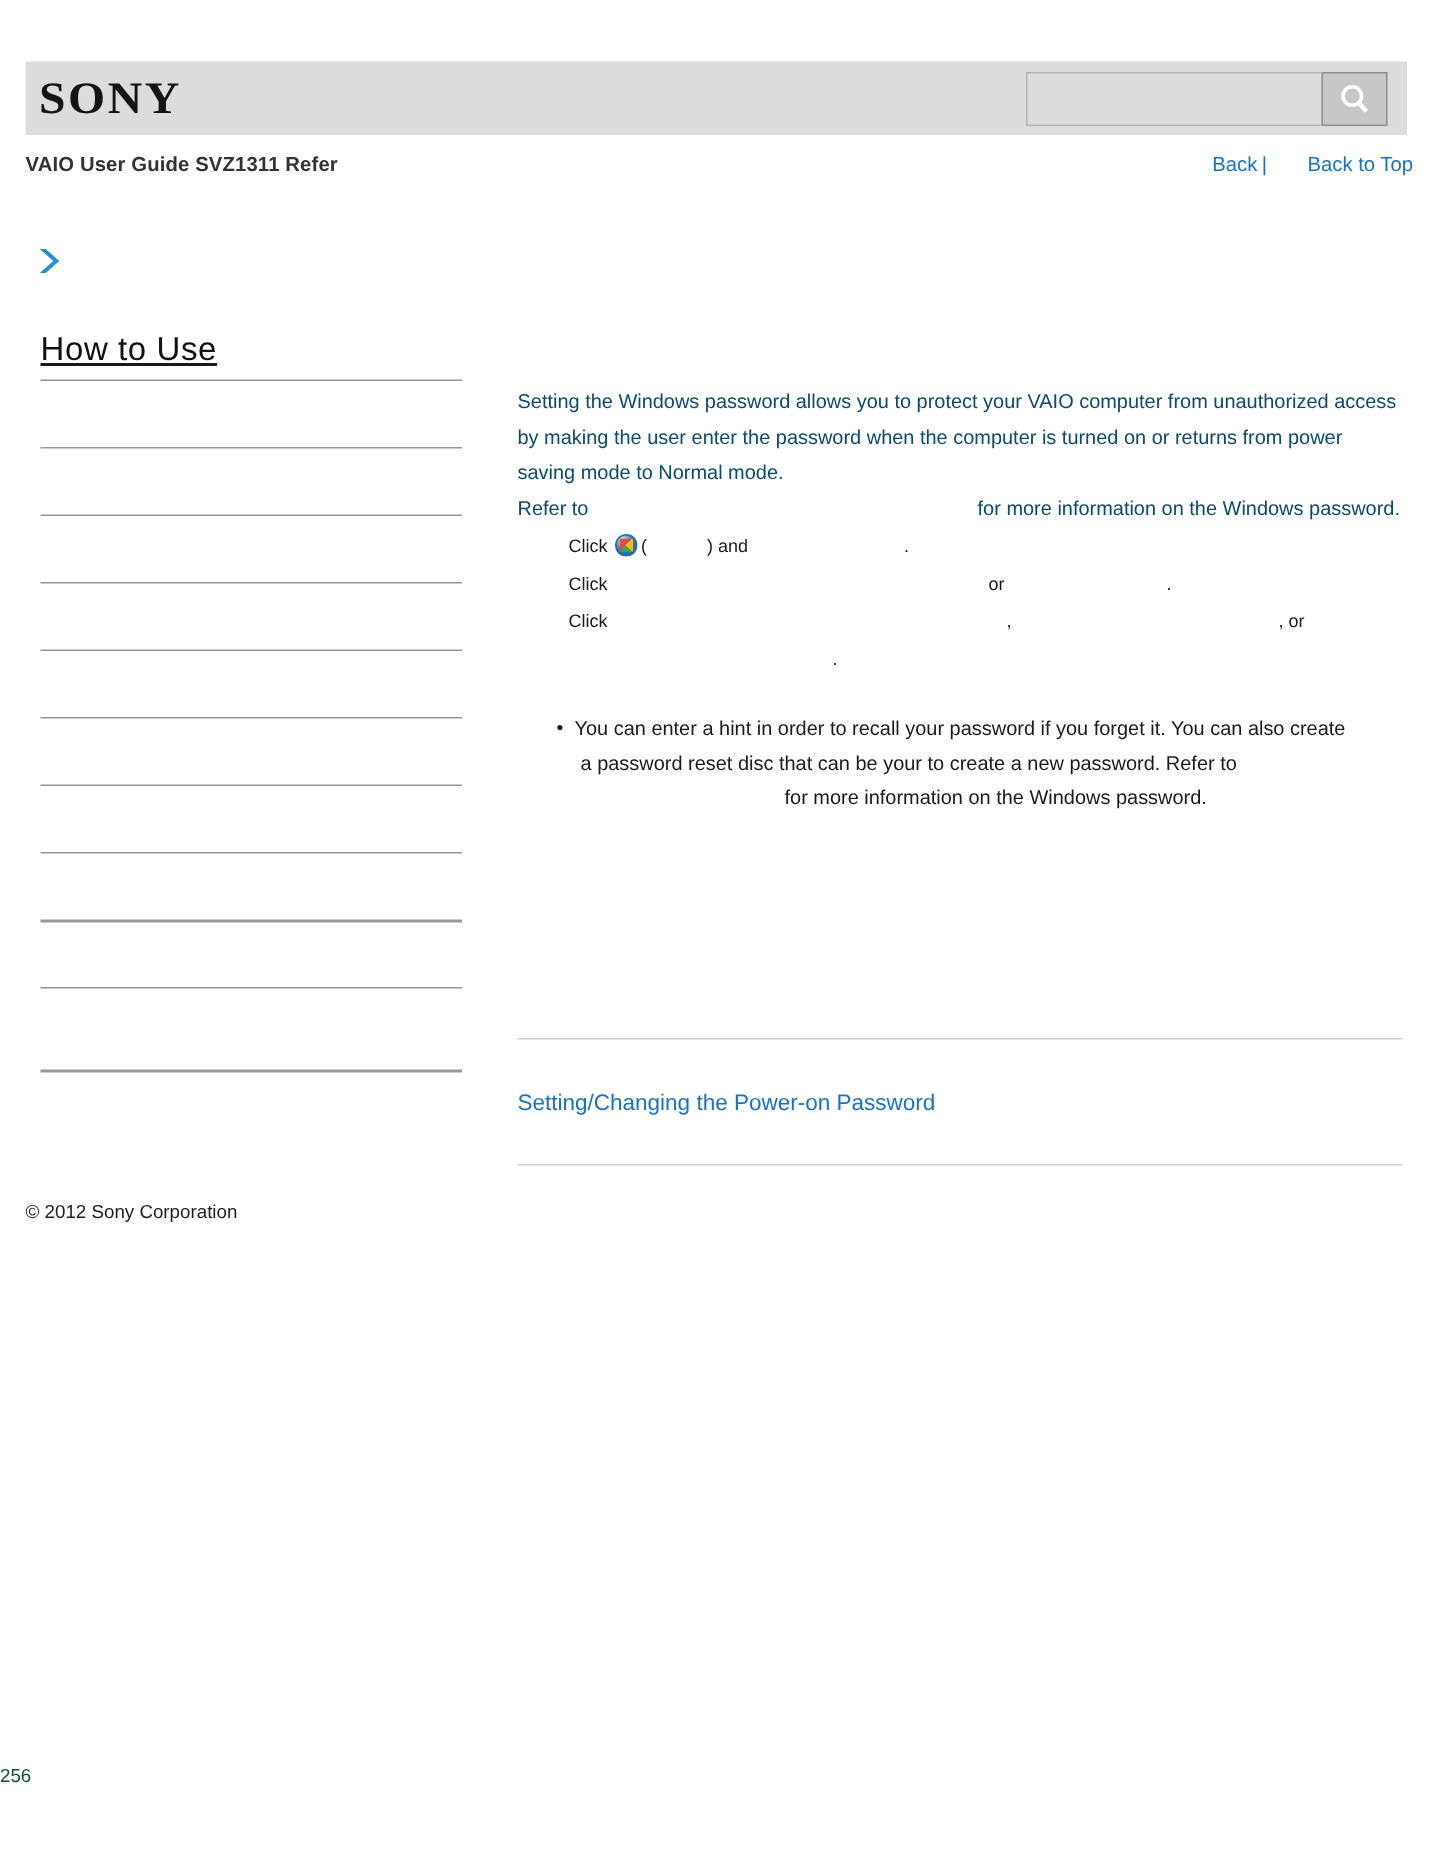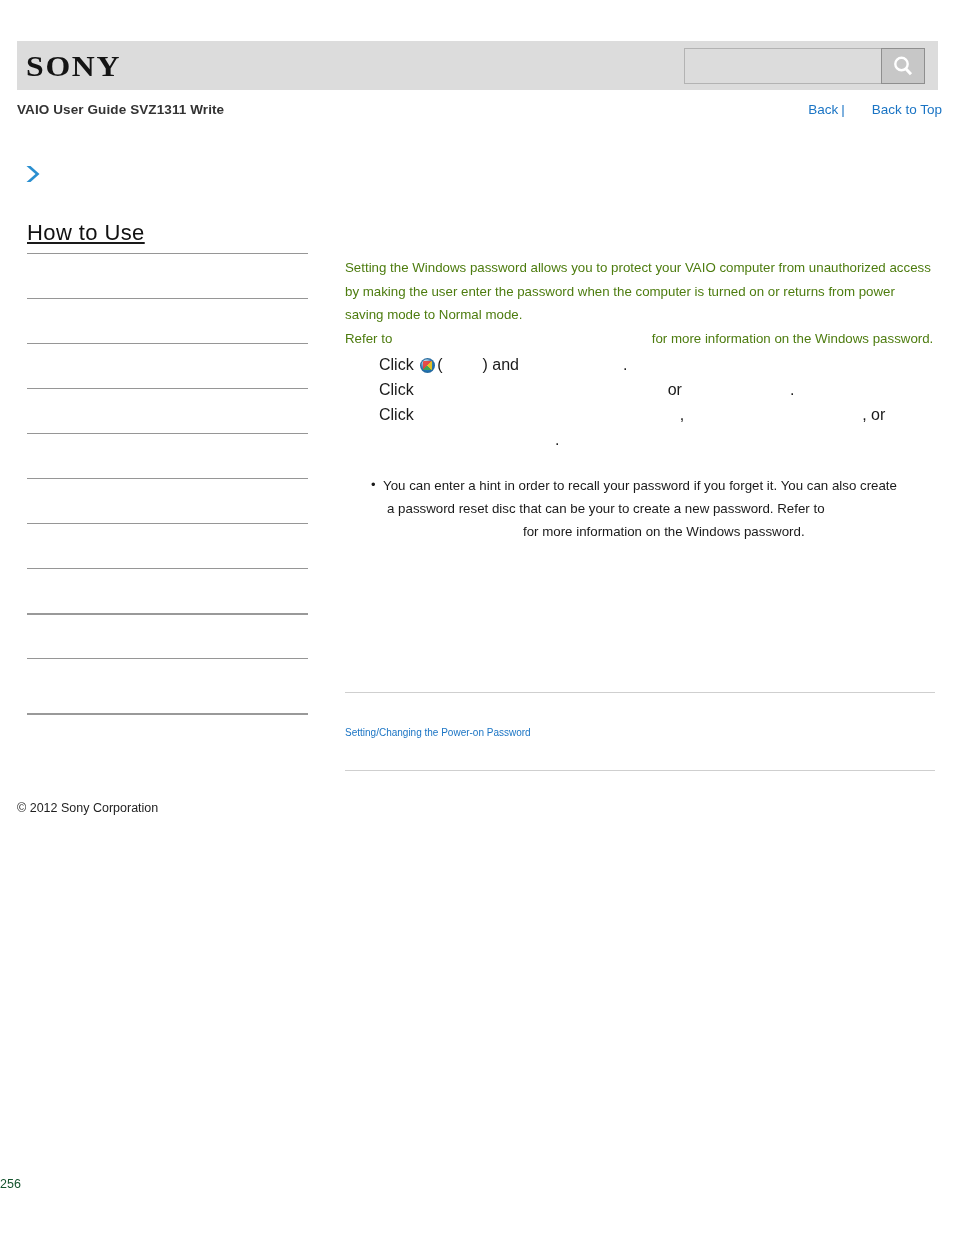--- a/index.html
+++ b/index.html
@@ -141,36 +141,36 @@
   #main {
     position: absolute;
     left: 345px;
     top: 256px;
     width: 590px;
   }
   #main p {
     margin: 0;
     font-size: 13.3px;
     line-height: 23.5px;
-    color: #4d7c0f;
+    color: #0c4a6e;
   }
   .blank-ui {
     display: inline-block;
     vertical-align: baseline;
   }
   #intro-para { margin-bottom: 0; }
   #refer-para { margin-top: 0; }
 
   ol.steps {
     margin: 2px 0 0 0;
     padding: 0;
     list-style: none;
   }
   ol.steps > li {
-    font-size: 16px;
+    font-size: 12px;
     line-height: 25px;
     color: #1a1a1a;
     padding-left: 34px;
     position: relative;
   }
   .win-orb {
     display: inline-block;
     width: 15px;
     height: 15px;
     border-radius: 50%;
@@ -228,21 +228,21 @@
     width: 590px;
   }
   .hr-light {
     border: none;
     border-top: 1px solid #cfcfcf;
     margin: 0;
     height: 0;
   }
   #related-link {
     display: block;
-    font-size: 10px;
+    font-size: 15px;
     color: #1a74c4;
     text-decoration: none;
     padding: 34px 0 32px 0;
     cursor: pointer;
   }
 
   
   #copyright {
     position: absolute;
     left: 17px;
@@ -272,21 +272,21 @@
       <span>
         <svg width="24" height="24" viewBox="0 0 24 24">
           <circle cx="10.5" cy="10" r="6.2" fill="none" stroke="#ffffff" stroke-width="2.4"></circle>
           <line x1="14.6" y1="14.4" x2="20" y2="20.2" stroke="#ffffff" stroke-width="3"></line>
         </svg>
       </span>
     </button>
   </div>
 </div>
 
-<div id="doc-title">VAIO User Guide SVZ1311 Write</div>
+<div id="doc-title">VAIO User Guide SVZ1311 Refer</div>
 <div id="nav-links">
   <a href="#">Back</a><span class="sep">|</span><a href="#">Back to Top</a>
 </div>
 
 <div id="chevron-badge">
   <svg width="22" height="22" viewBox="0 0 22 22">
     <path d="M4.5 3 L13.5 11 L4.5 19 L8.5 19 L17.5 11 L8.5 3 Z" fill="#2a8fd0"></path>
   </svg>
 </div>
 

